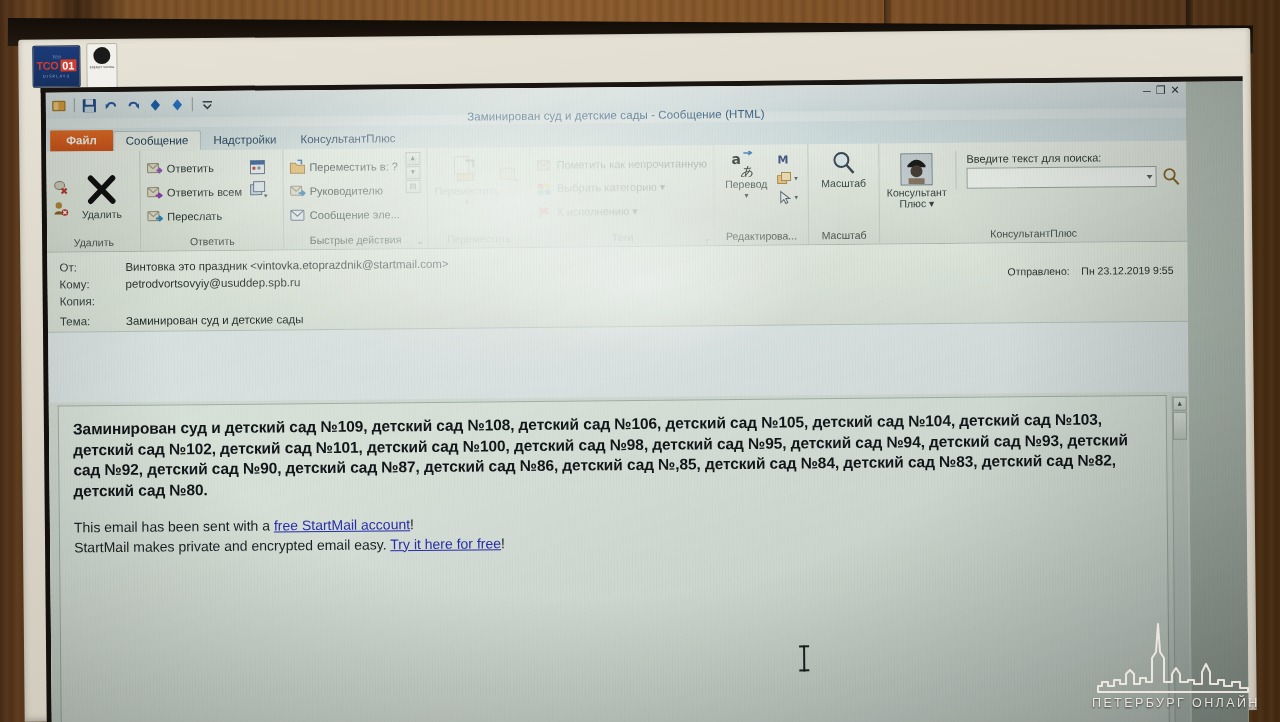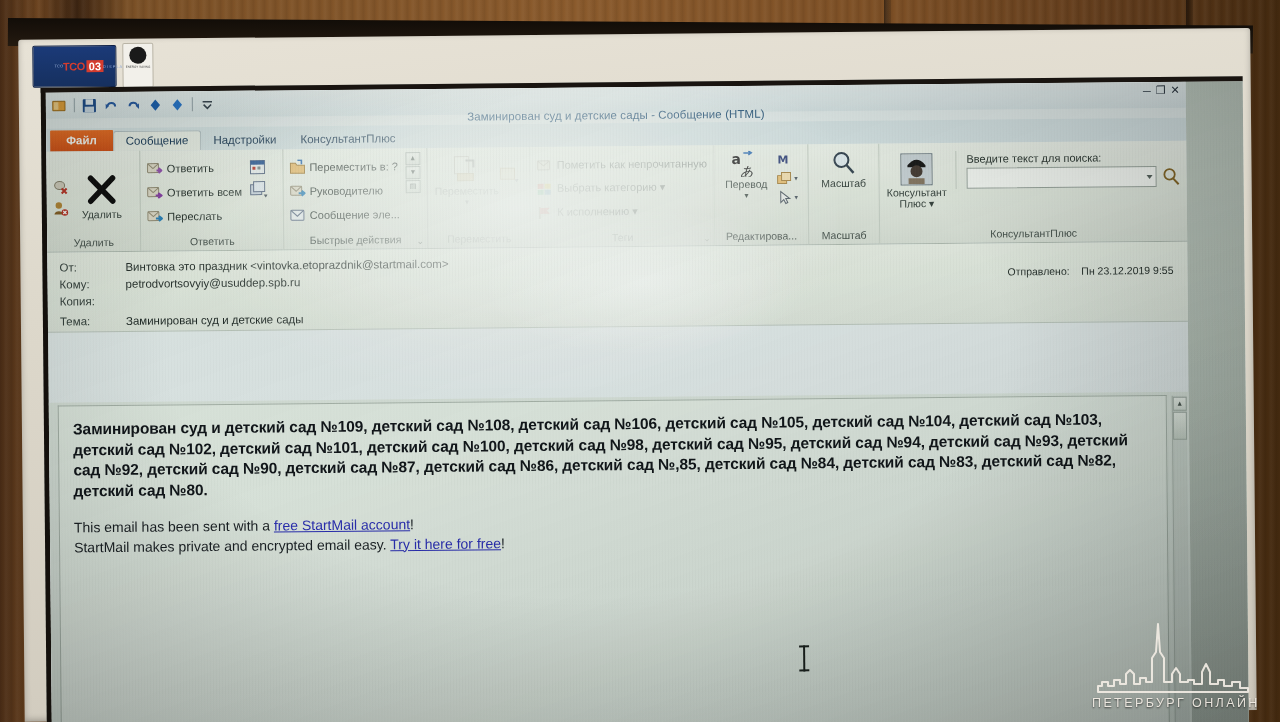--- a/index.html
+++ b/index.html
@@ -34,21 +34,21 @@
   #bezel{
     position:absolute;left:10px;top:22px;width:1232px;height:682px;
     background:linear-gradient(175deg,#e7e2d6 0%,#ddd8cb 35%,#cfc9bc 100%);
     border-radius:3px 3px 0 0;
     box-shadow:inset 0 -2px 6px rgba(0,0,0,.25);
   }
   #stickers{position:absolute;left:14px;top:4px;display:flex;gap:6px;align-items:center;}
   .stk-tco{
     width:46px;height:40px;background:linear-gradient(180deg,#1b3a78,#16305f);
     border:1px solid #0d1f45;border-radius:2px;
-    display:flex;align-items:center;justify-content:center;padding-left:36px;
+    display:flex;flex-direction:column;align-items:center;justify-content:center;
   }
   .stk-tco .tco-row{display:flex;gap:2px;align-items:center;}
   .stk-tco .tco-a{color:#d43c2e;font-size:11px;font-weight:bold;letter-spacing:-.5px;}
   .stk-tco .tco-b{background:#d43c2e;color:#fff;font-size:11px;font-weight:bold;padding:0 2px;}
   .stk-tco .tco-sub{color:#8fa6d0;font-size:4px;letter-spacing:1px;margin-top:2px;}
   .stk-tco .tco-top{color:#9fb4da;font-size:4px;}
   .stk-eco{
     width:29px;height:40px;background:#f2f0ea;border:1px solid #b9b4a6;border-radius:2px;
     display:flex;flex-direction:column;align-items:center;justify-content:flex-start;padding-top:3px;
   }
@@ -184,21 +184,21 @@
 </div>
 
 <div id="monitor">
   <div id="bezel-top-dark"></div>
   <div id="bezel">
     <div id="stickers">
       <div class="stk-tco">
         <div class="tco-top">TCO</div>
         <div class="tco-row">
           <span class="tco-a">TCO</span>
-          <span class="tco-b">03</span>
+          <span class="tco-b">01</span>
         </div>
         <div class="tco-sub">DISPLAYS</div>
       </div>
       <div class="stk-eco">
         <div class="eco-dot"></div>
         <div class="eco-tx">ENERGY SAVING</div>
       </div>
     </div>
 
     <div id="screen">

